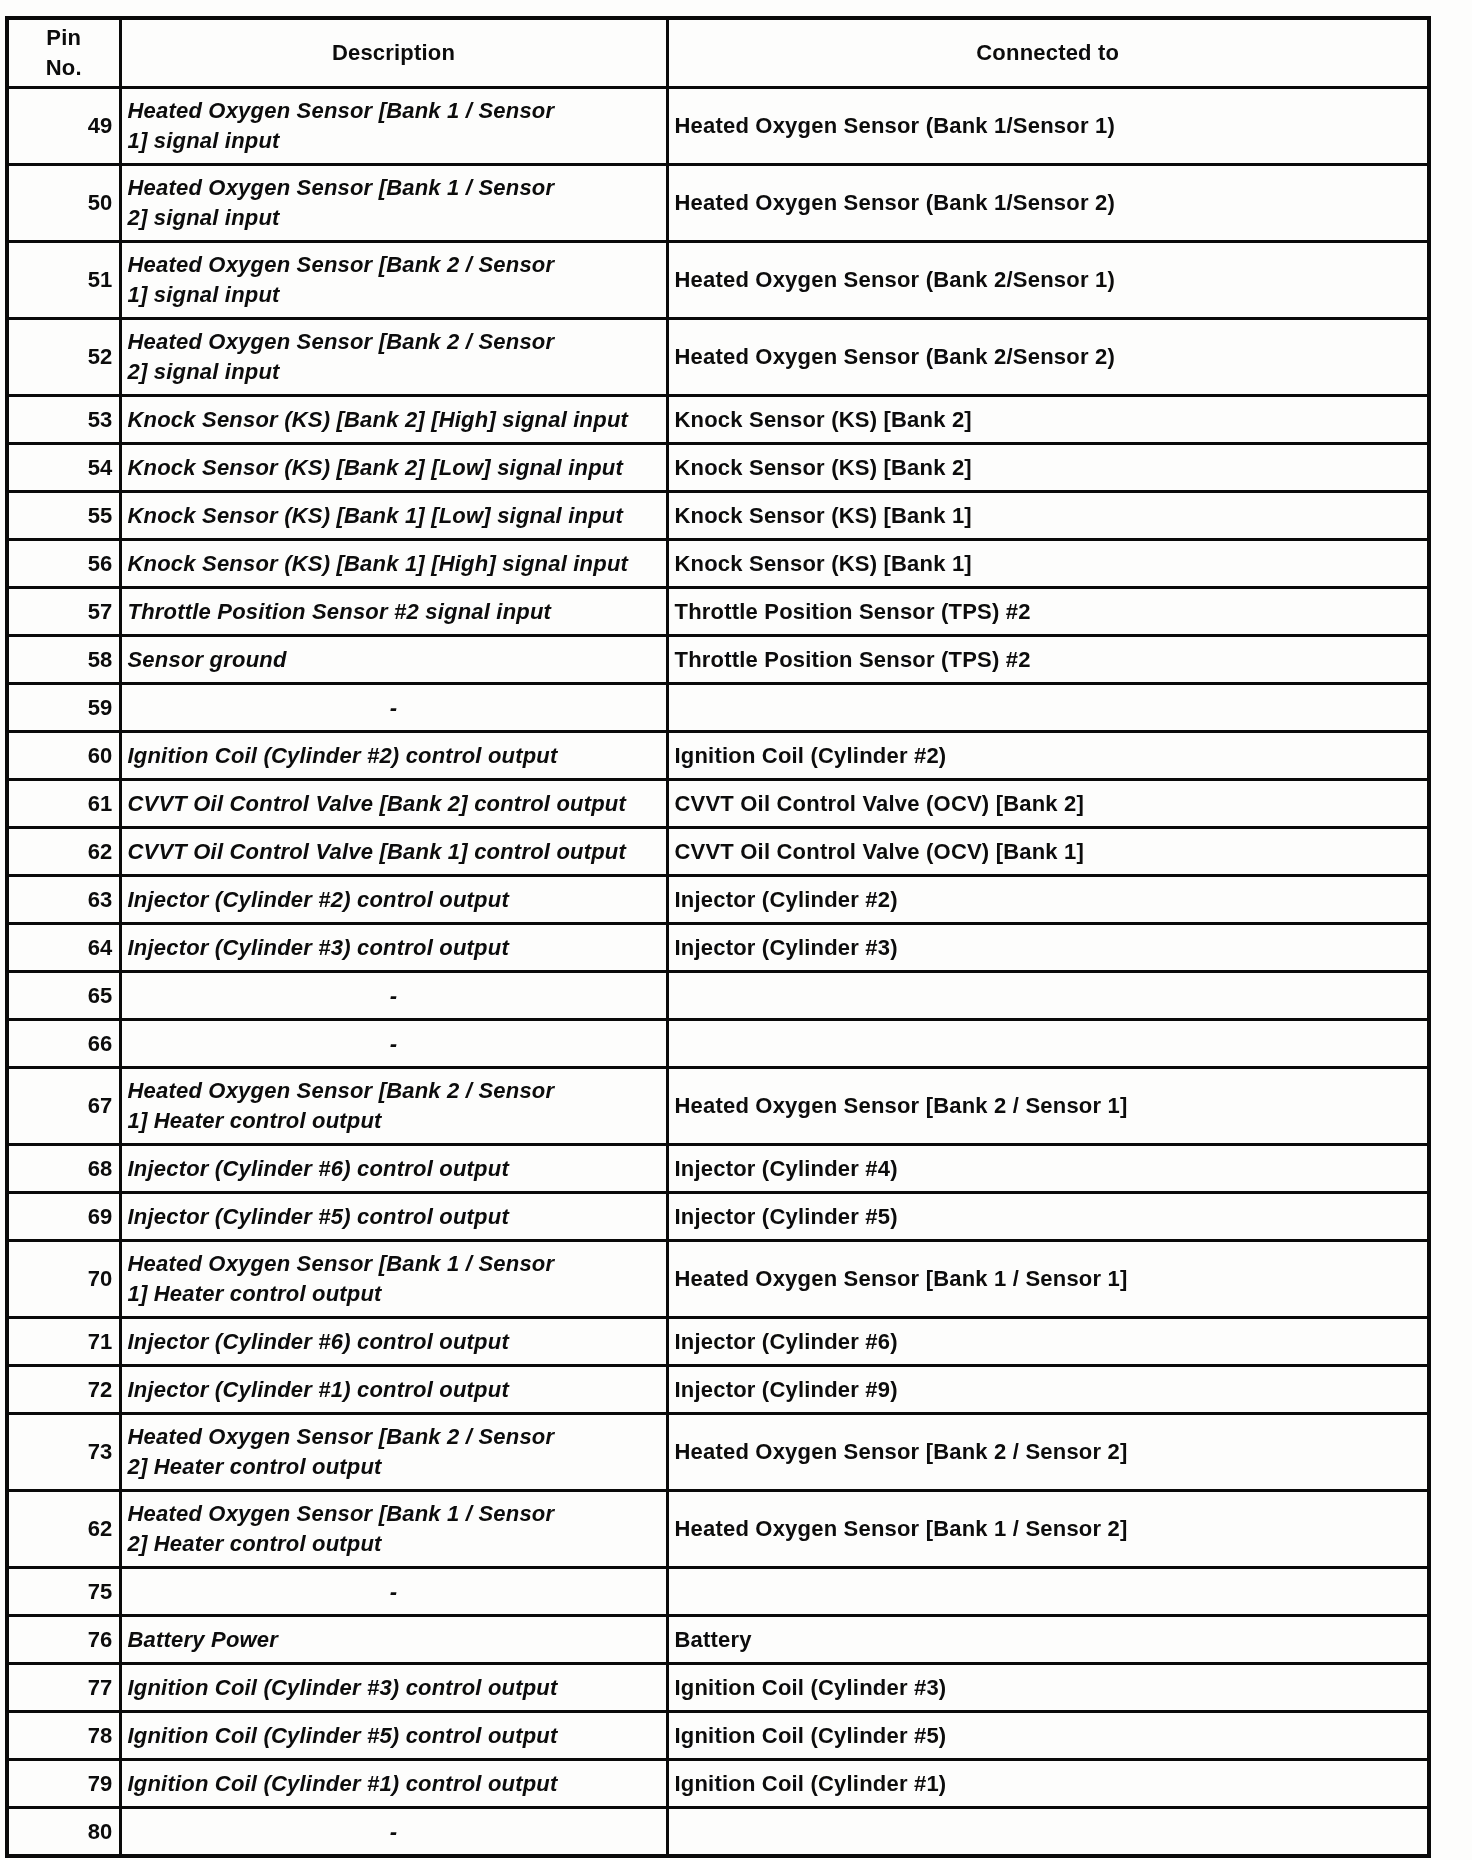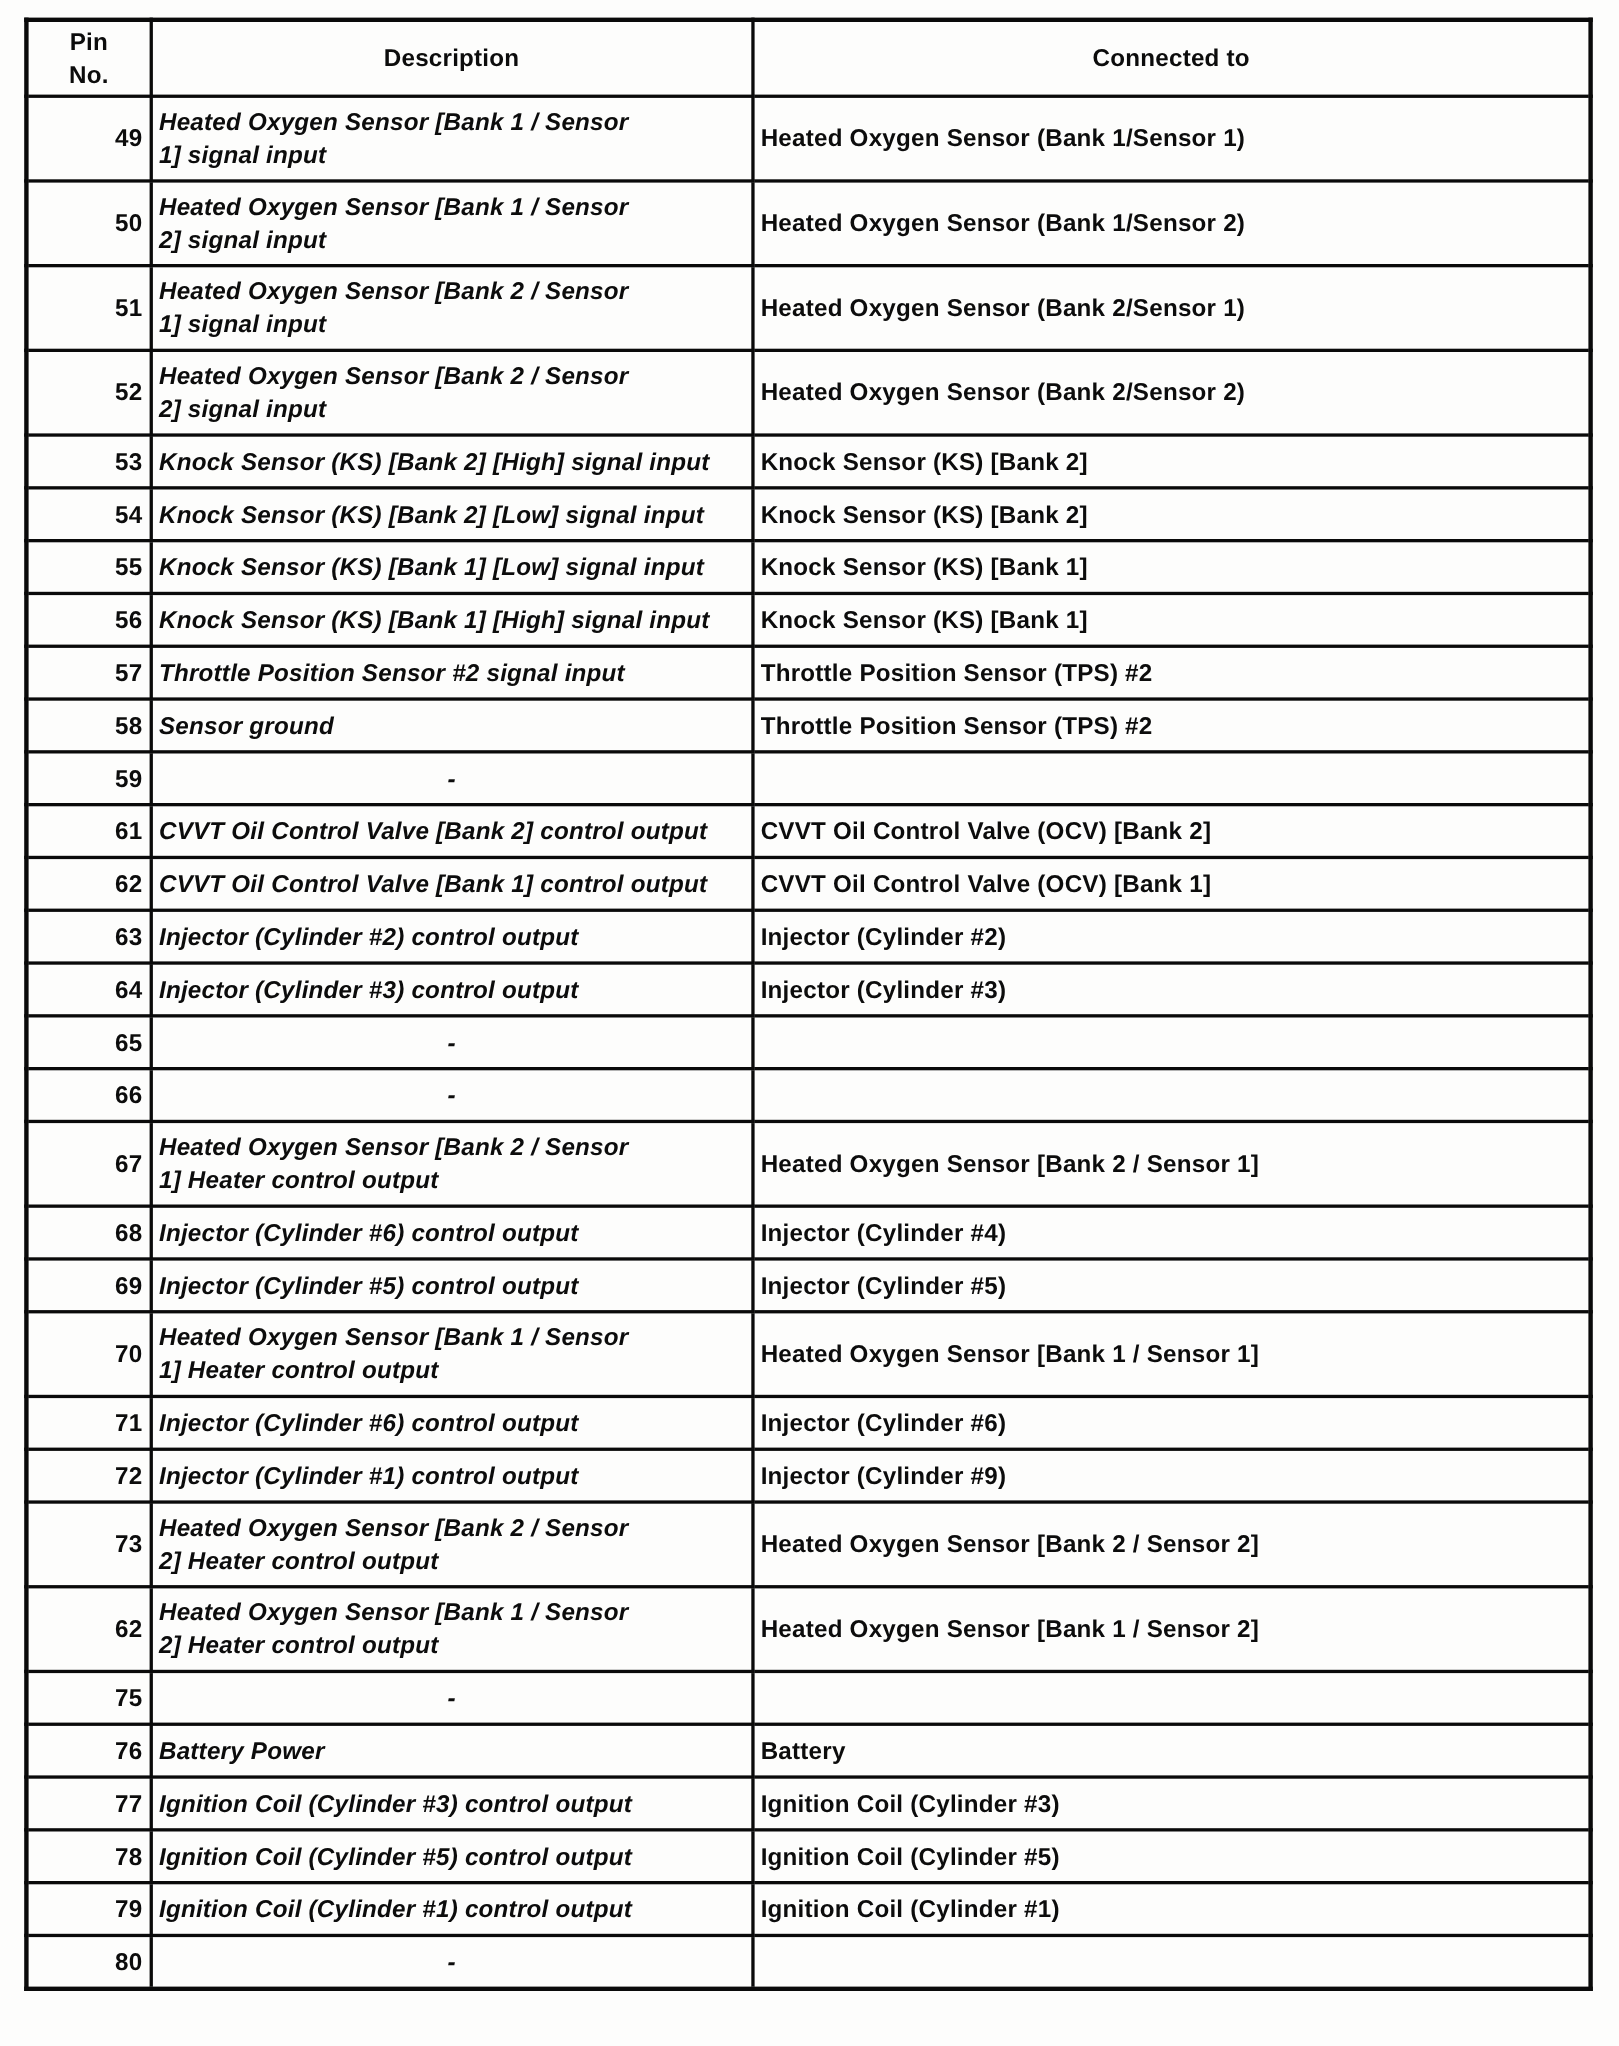--- a/index.html
+++ b/index.html
@@ -10,21 +10,21 @@
   #page {
     position: relative;
     width: 1472px;
     height: 1860px;
     background: #fdfdfc;
     font-family: "Liberation Sans", "DejaVu Sans", sans-serif;
     color: #0c0c0c;
   }
   table.pinout {
     position: absolute;
-    left: 22px;
+    left: 5px;
     top: 16px;
     width: 1422px;
     border-collapse: collapse;
     table-layout: fixed;
   }
   table.pinout col.c-pin { width: 113px; }
   table.pinout col.c-desc { width: 547px; }
   table.pinout col.c-conn { width: 762px; }
 
   table.pinout th,
@@ -140,20 +140,25 @@
           <td class="pin">58</td>
           <td class="desc">Sensor ground</td>
           <td class="conn">Throttle Position Sensor (TPS) #2</td>
         </tr>
         <tr class="single">
           <td class="pin">59</td>
           <td class="desc dash">-</td>
           <td class="conn"></td>
         </tr>
         <tr class="single">
+          <td class="pin">60</td>
+          <td class="desc">Ignition Coil (Cylinder #2) control output</td>
+          <td class="conn">Ignition Coil (Cylinder #2)</td>
+        </tr>
+        <tr class="single">
           <td class="pin">61</td>
           <td class="desc">CVVT Oil Control Valve [Bank 2] control output</td>
           <td class="conn">CVVT Oil Control Valve (OCV) [Bank 2]</td>
         </tr>
         <tr class="single">
           <td class="pin">62</td>
           <td class="desc">CVVT Oil Control Valve [Bank 1] control output</td>
           <td class="conn">CVVT Oil Control Valve (OCV) [Bank 1]</td>
         </tr>
         <tr class="single">

